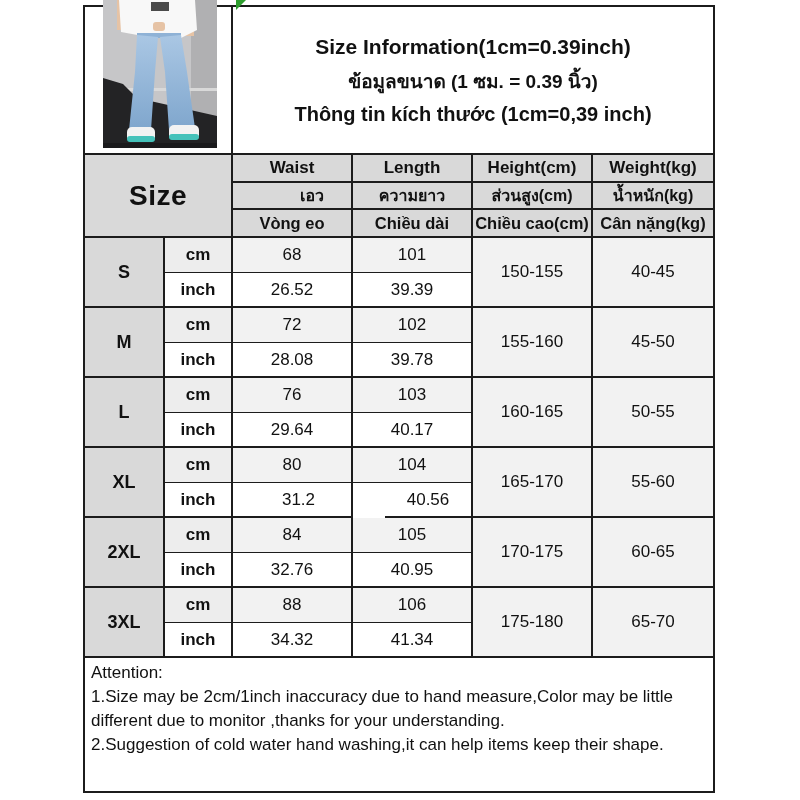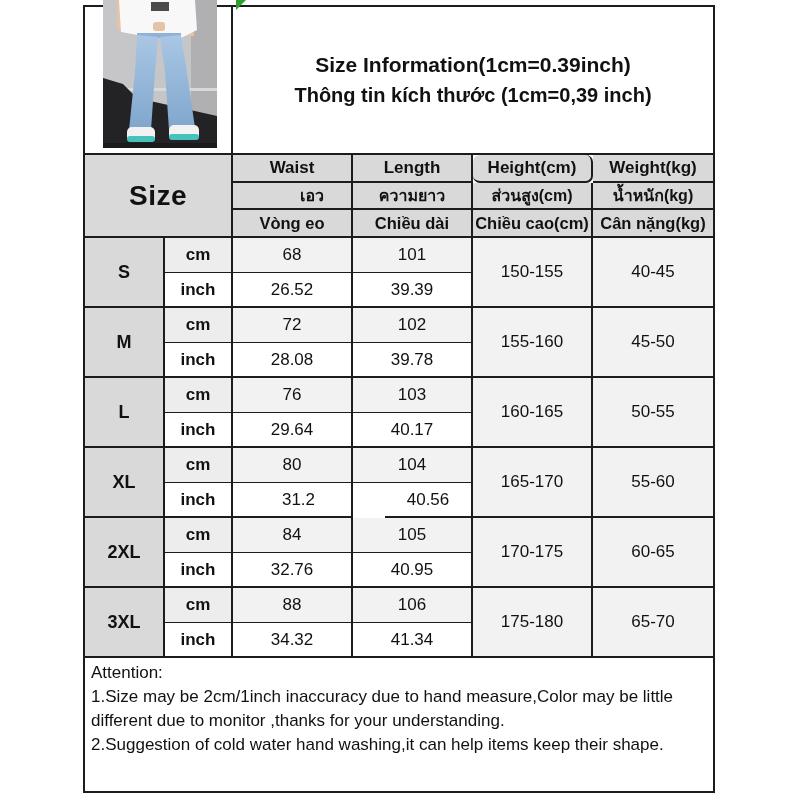--- a/index.html
+++ b/index.html
@@ -83,28 +83,29 @@
 
   <svg class="corner-tri" viewBox="0 0 10 10">
     <polygon points="0,0 10,0 0,10" fill="#2f9e2f"></polygon>
   </svg>
 
   <div class="grid">
 
     <div class="cell bg-white" style="grid-area:1/1/2/3;"></div>
     <div class="cell last-col bg-white title-cell" style="grid-area:1/3/2/7;">
       <div class="f-title-en">Size Information(1cm=0.39inch)</div>
+      <div class="f-title-th">ข้อมูลขนาด (1 ซม. = 0.39 นิ้ว)</div>
       <div class="f-title-vi">Thông tin kích thước (1cm=0,39 inch)</div>
     </div>
 
     <div class="cell bg-hdr f-size-big" style="grid-area:2/1/5/3;">Size</div>
 
     <div class="cell bg-hdr f-colhdr" style="grid-area:2/3/3/4;">Waist</div>
     <div class="cell bg-hdr f-colhdr" style="grid-area:2/4/3/5;">Length</div>
-    <div class="cell bg-hdr f-colhdr" style="grid-area:2/5/3/6;border-radius:7px;">Height(cm)</div>
+    <div class="cell bg-hdr f-colhdr" style="grid-area:2/5/3/6;">Height(cm)</div>
     <div class="cell bg-hdr f-colhdr last-col" style="grid-area:2/6/3/7;">Weight(kg)</div>
 
     <div class="cell bg-hdr f-colhdr-th" style="grid-area:3/3/4/4;padding-left:40px;">เอว</div>
     <div class="cell bg-hdr f-colhdr-th" style="grid-area:3/4/4/5;text-align:right;">ความยาว</div>
     <div class="cell bg-hdr f-colhdr-th" style="grid-area:3/5/4/6;">ส่วนสูง(cm)</div>
     <div class="cell bg-hdr f-colhdr-th last-col" style="grid-area:3/6/4/7;">น้ำหนัก(kg)</div>
 
     <div class="cell bg-hdr f-colhdr-vi" style="grid-area:4/3/5/4;">Vòng eo</div>
     <div class="cell bg-hdr f-colhdr-vi" style="grid-area:4/4/5/5;">Chiều dài</div>
     <div class="cell bg-hdr f-colhdr-vi" style="grid-area:4/5/5/6;">Chiều cao(cm)</div>

